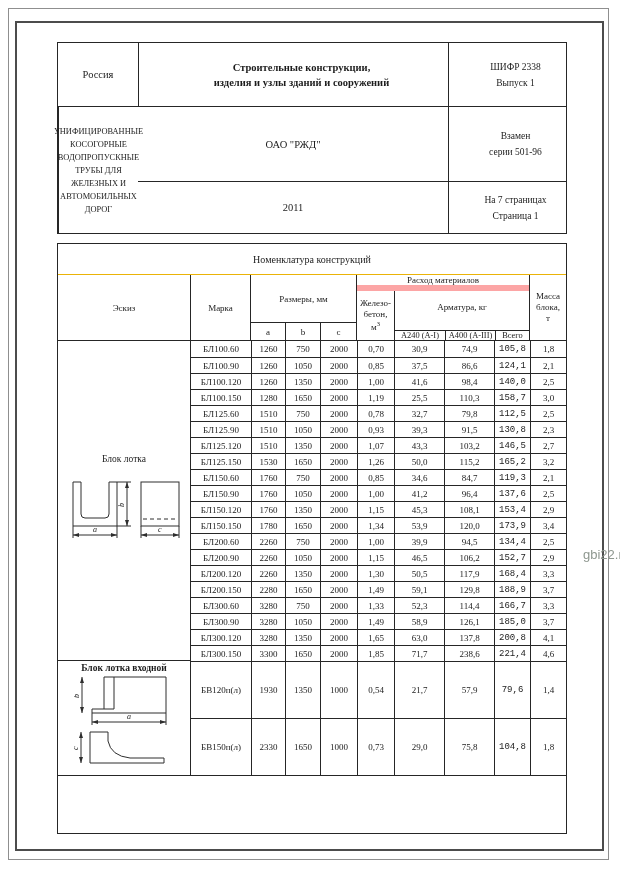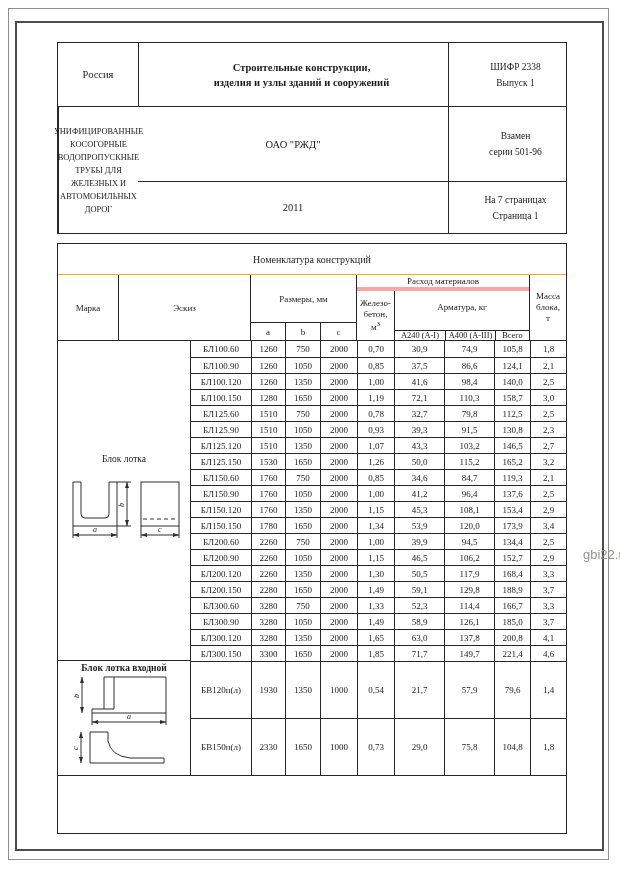--- a/index.html
+++ b/index.html
@@ -39,21 +39,21 @@
   .hc-eskiz{width:132px;}
   .hc-marka{width:60px;}
   .hc-razm{width:106px;display:flex;flex-direction:column;}
   .hc-razm-top{height:47px;}
   .hc-razm-bot{flex:1;display:flex;border-top:1px solid #262626;box-sizing:border-box;}
   .hc-razm-bot > div{box-sizing:border-box;}
   .hc-razm-bot > div + div{border-left:1px solid #262626;}
   .hc-dim-a{width:34px;} .hc-dim-b{width:35px;} .hc-dim-c{flex:1;}
   .hc-rashod{width:173px;display:flex;flex-direction:column;}
   .hc-rashod-top{height:15px;}
-  .hc-rashod-bot{flex:1;display:flex;border-top:4px solid #fca5a5;box-sizing:border-box;}
+  .hc-rashod-bot{flex:1;display:flex;border-top:6px solid #fca5a5;box-sizing:border-box;}
   .hc-conc{width:37px;line-height:10.5px;box-sizing:border-box;}
   .hc-arm{flex:1;border-left:1px solid #262626;display:flex;flex-direction:column;box-sizing:border-box;gap:8px;}
   .hc-arm-top{height:31px;}
   .hc-arm-bot{flex:1;display:flex;border-top:1px solid #262626;font-size:8.4px;box-sizing:border-box;}
   .hc-arm-bot > div{box-sizing:border-box;}
   .hc-arm-bot > div + div{border-left:1px solid #262626;}
   .hc-a240{width:50px;} .hc-a400{width:50px;} .hc-total{flex:1;}
   .hc-massa{flex:1;line-height:11px;}
   sup{font-size:6.5px;}
 
@@ -65,21 +65,21 @@
   .sk2 .sk-lbl{font-size:9.5px;font-weight:bold;}
   .data-col{flex:1;border-left:1px solid #262626;box-sizing:border-box;}
   .drow{display:flex;box-sizing:border-box;}
   .r16{height:16px;}
   .r57{height:57px;}
   .rows-normal .drow + .drow{border-top:1px solid #262626;}
   .rows-tall .drow{border-top:1px solid #262626;}
   .c{box-sizing:border-box;display:flex;align-items:center;justify-content:center;font-size:9px;white-space:nowrap;}
   .c + .c{border-left:1px solid #262626;}
   .c-mark{width:60px;} .c-a{width:34px;} .c-b{width:35px;} .c-c{width:37px;}
-  .c-conc{width:37px;} .c-a240{width:50px;} .c-a400{width:50px;} .c-total{width:36px;} .c-mass{flex:1;}
+  .c-conc{width:37px;} .c-a240{width:50px;} .c-a400{width:50px;} .c-total{width:36px;font-family:Liberation Mono, monospace;} .c-mass{flex:1;}
   .empty-row{height:58px;border-top:1px solid #262626;box-sizing:border-box;}
 
   .watermark{position:absolute;left:583px;top:547px;font-family:"Liberation Sans", sans-serif;font-size:13px;color:#8e978f;}
 
   svg text{font-family:"Liberation Serif", serif;font-style:italic;font-size:8px;fill:#222;}
   svg .ln{stroke:#2e2e2e;stroke-width:1;fill:none;}
   svg .shape{stroke:#2e2e2e;stroke-width:1;fill:#ffffff;}
   svg .arr{fill:#2e2e2e;stroke:none;}
   svg .dash{stroke:#2e2e2e;stroke-width:1;fill:none;stroke-dasharray:4 3;}
 </style>
@@ -110,22 +110,22 @@
     <div>На 7 страницах</div>
     <div>Страница 1</div>
   </div>
 </div>
 
 <div class="main-table">
 
   <div class="tbl-title">Номенклатура конструкций</div>
 
   <div class="hdr">
+    <div class="hcol hc-eskiz cen">Эскиз</div>
     <div class="hcol hc-marka cen">Марка</div>
-    <div class="hcol hc-eskiz cen">Эскиз</div>
     <div class="hcol hc-razm">
       <div class="hc-razm-top cen">Размеры, мм</div>
       <div class="hc-razm-bot">
         <div class="hc-dim-a cen">a</div>
         <div class="hc-dim-b cen">b</div>
         <div class="hc-dim-c cen">c</div>
       </div>
     </div>
     <div class="hcol hc-rashod">
       <div class="hc-rashod-top cen">Расход материалов</div>
@@ -250,21 +250,21 @@
             <div class="c c-total">140,0</div>
             <div class="c c-mass">2,5</div>
           </div>
 
           <div class="drow r16">
             <div class="c c-mark">БЛ100.150</div>
             <div class="c c-a">1280</div>
             <div class="c c-b">1650</div>
             <div class="c c-c">2000</div>
             <div class="c c-conc">1,19</div>
-            <div class="c c-a240">72,1</div>
+            <div class="c c-a240">25,5</div>
             <div class="c c-a400">110,3</div>
             <div class="c c-total">158,7</div>
             <div class="c c-mass">3,0</div>
           </div>
 
           <div class="drow r16">
             <div class="c c-mark">БЛ125.60</div>
             <div class="c c-a">1510</div>
             <div class="c c-b">750</div>
             <div class="c c-c">2000</div>
@@ -443,21 +443,21 @@
             <div class="c c-mass">4,1</div>
           </div>
 
           <div class="drow r16">
             <div class="c c-mark">БЛ300.150</div>
             <div class="c c-a">3300</div>
             <div class="c c-b">1650</div>
             <div class="c c-c">2000</div>
             <div class="c c-conc">1,85</div>
             <div class="c c-a240">71,7</div>
-            <div class="c c-a400">149,7</div>
+            <div class="c c-a400">238,6</div>
             <div class="c c-total">221,4</div>
             <div class="c c-mass">4,6</div>
           </div>
         </div>
       <div class="rows-tall">
 
           <div class="drow r57">
             <div class="c c-mark">БВ120п(л)</div>
             <div class="c c-a">1930</div>
             <div class="c c-b">1350</div>

